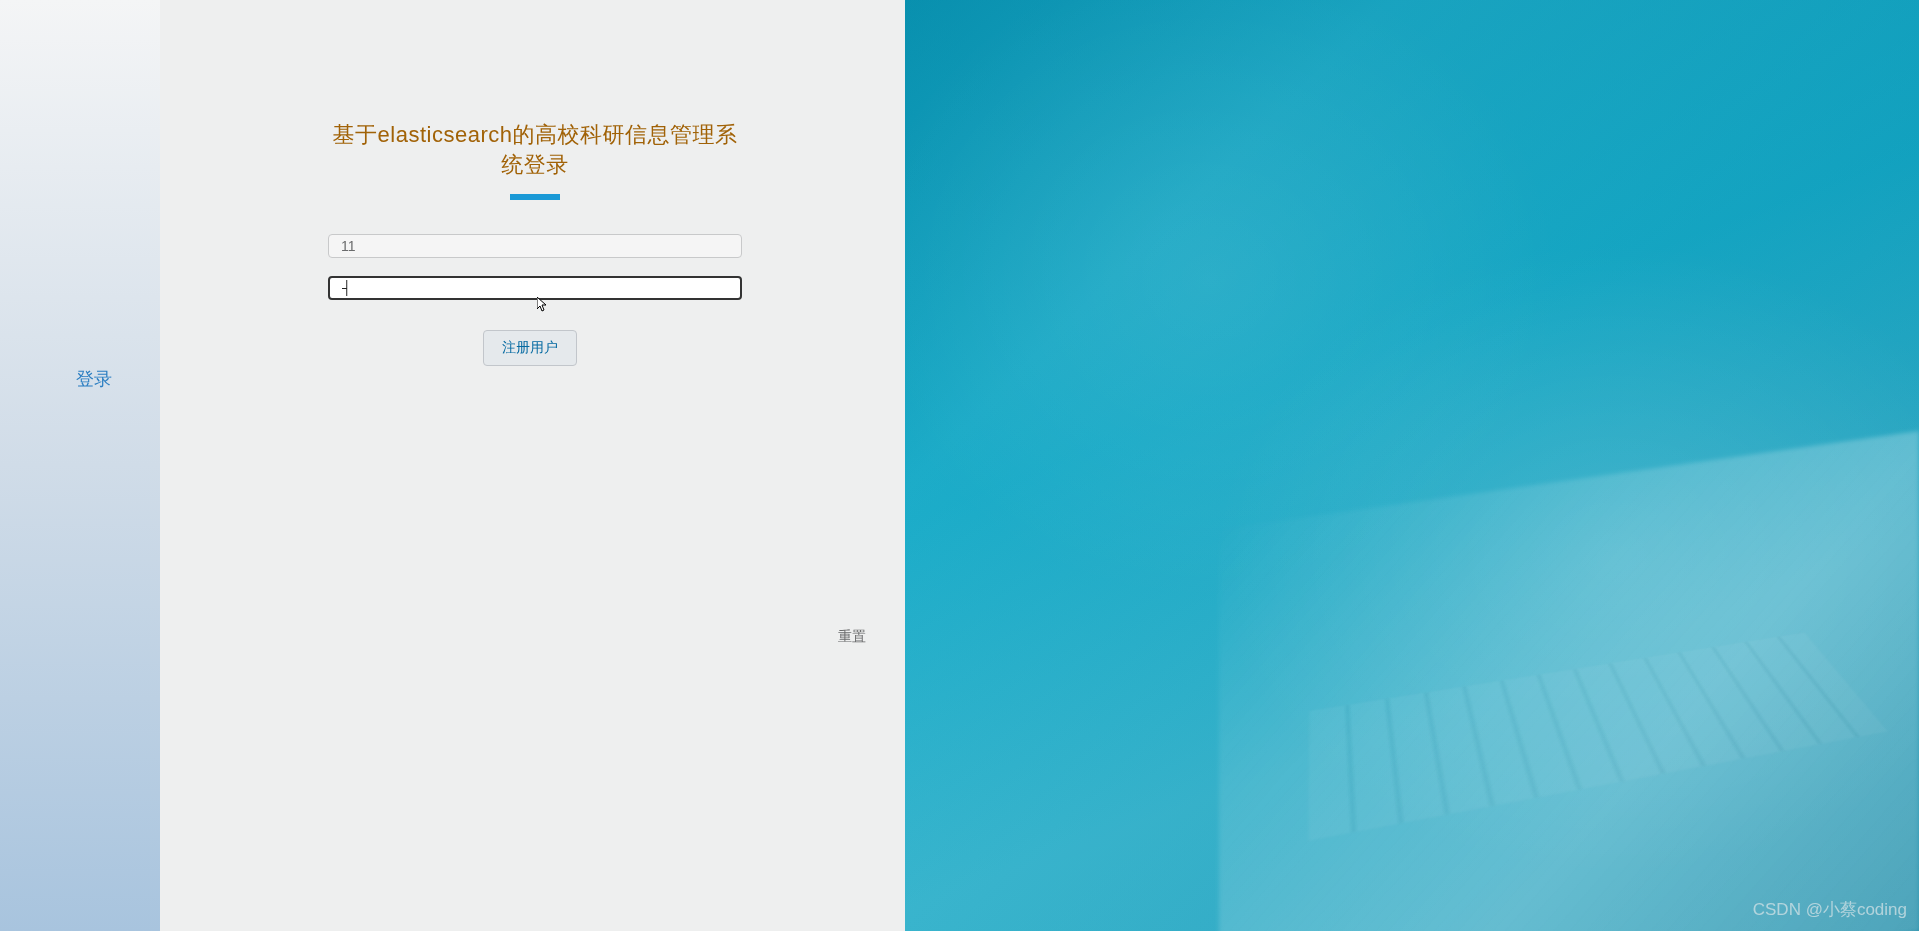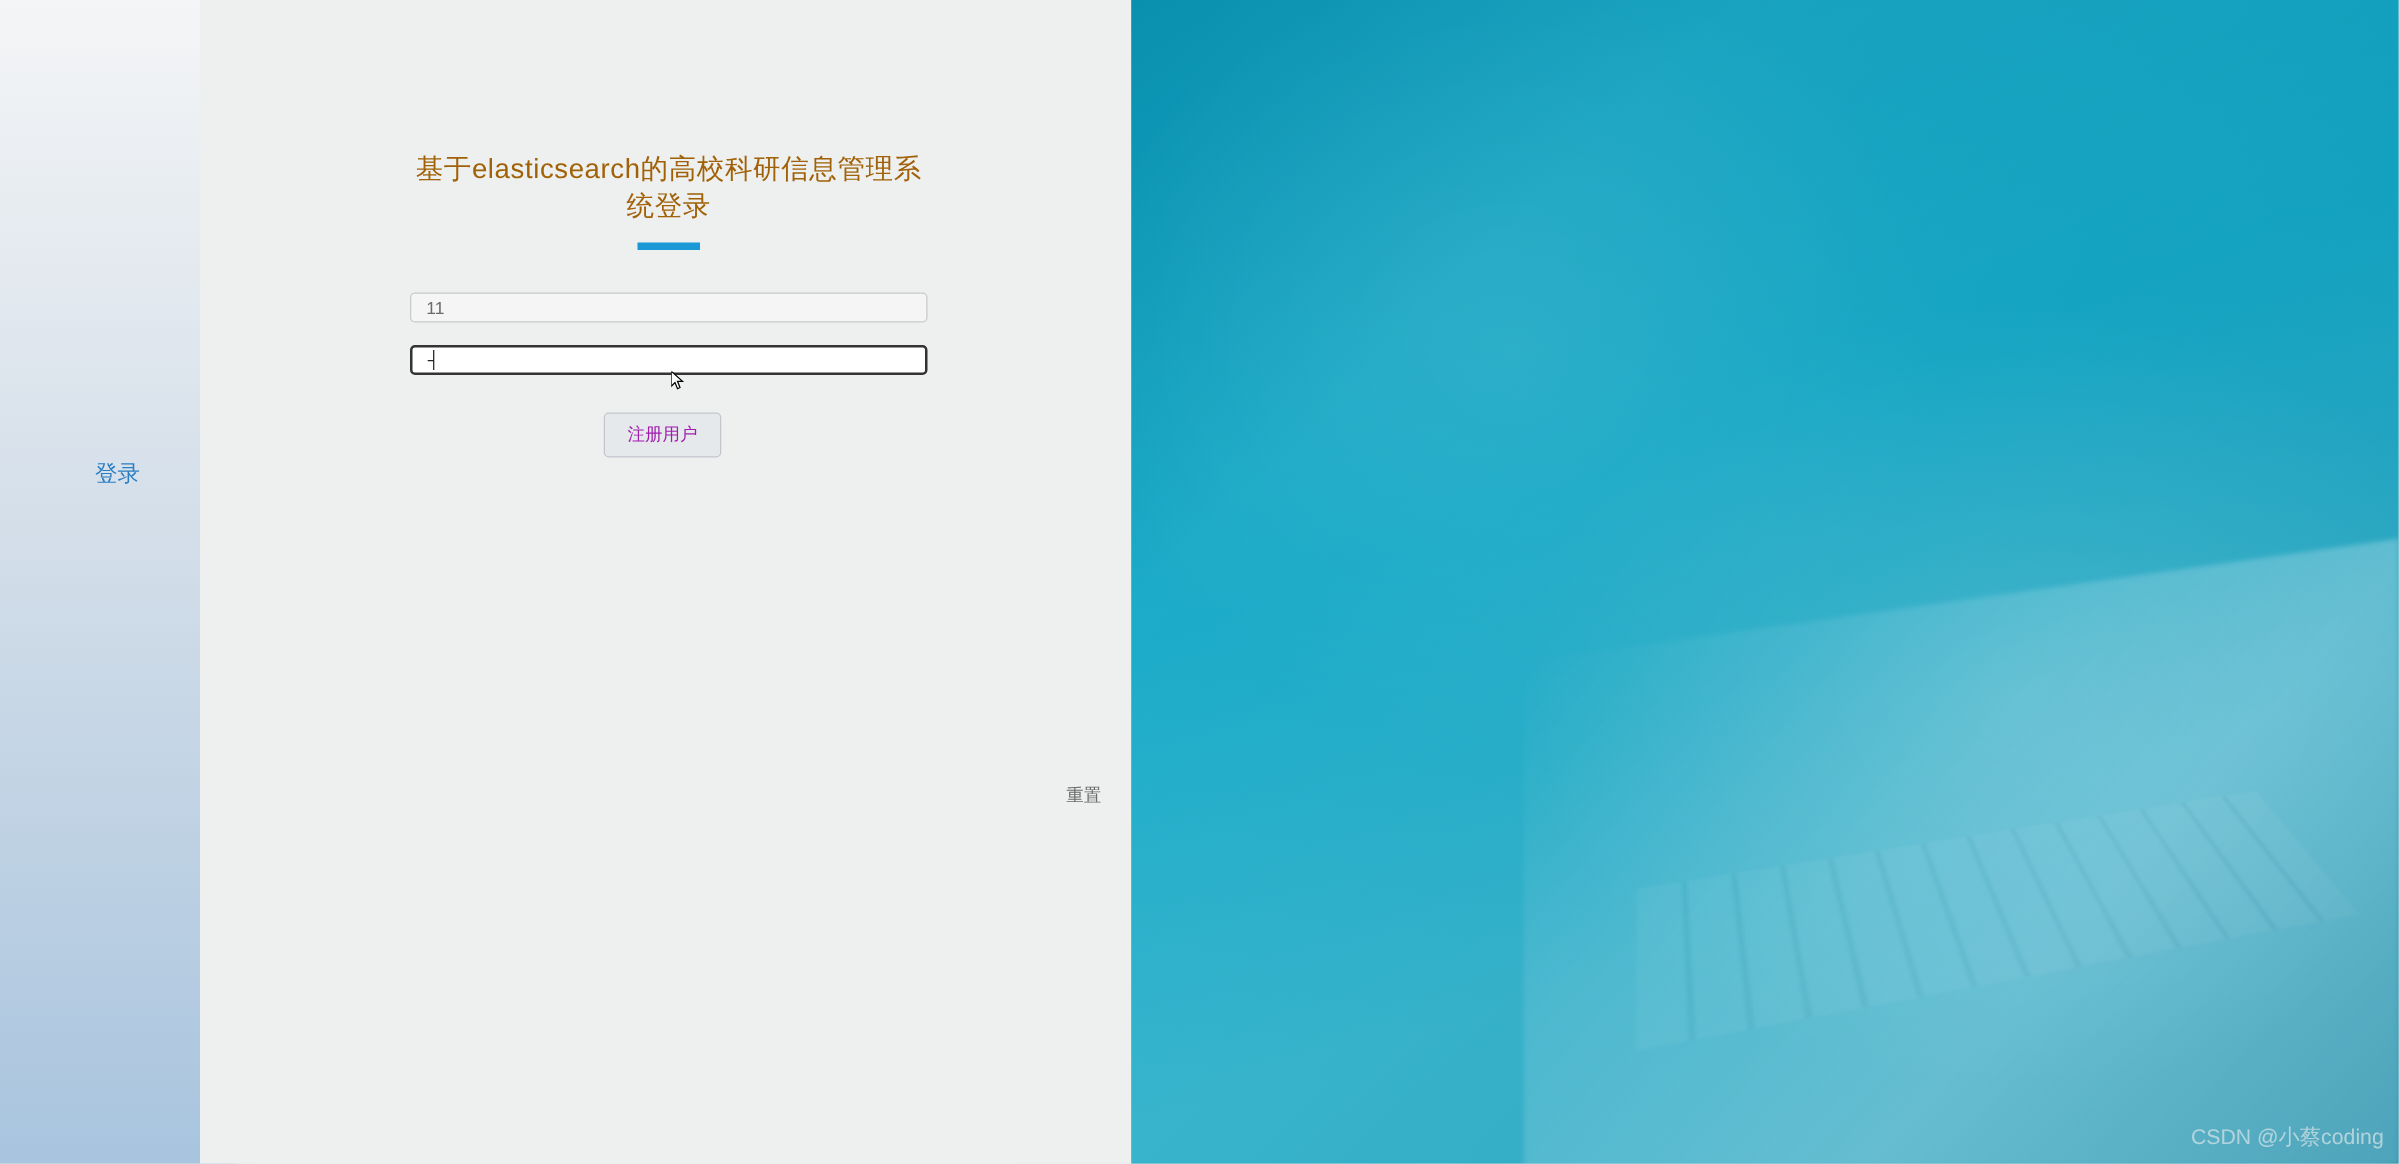--- a/index.html
+++ b/index.html
@@ -87,31 +87,31 @@
       color: #222;
     }
     
     .register-button {
       display: block;
       padding: 8px 18px;
       margin: 12px auto 0 auto;
       background: #e5e9ec;
       border: 1px solid #c2c6cb;
       border-radius: 4px;
-      color: #a21caf;
+      color: #0369a1;
       font-size: 14px;
       cursor: pointer;
       position: relative;
       left: -5px;
       font-family: Liberation Mono, monospace;
     }
     
     .reset-link {
       position: absolute;
-      left: 693px;
+      left: 678px;
       top: 628px;
       color: #696a6b;
       font-size: 14px;
       cursor: pointer;
     }
     
     .right-panel {
       position: absolute;
       left: 905px;
       top: 0;

